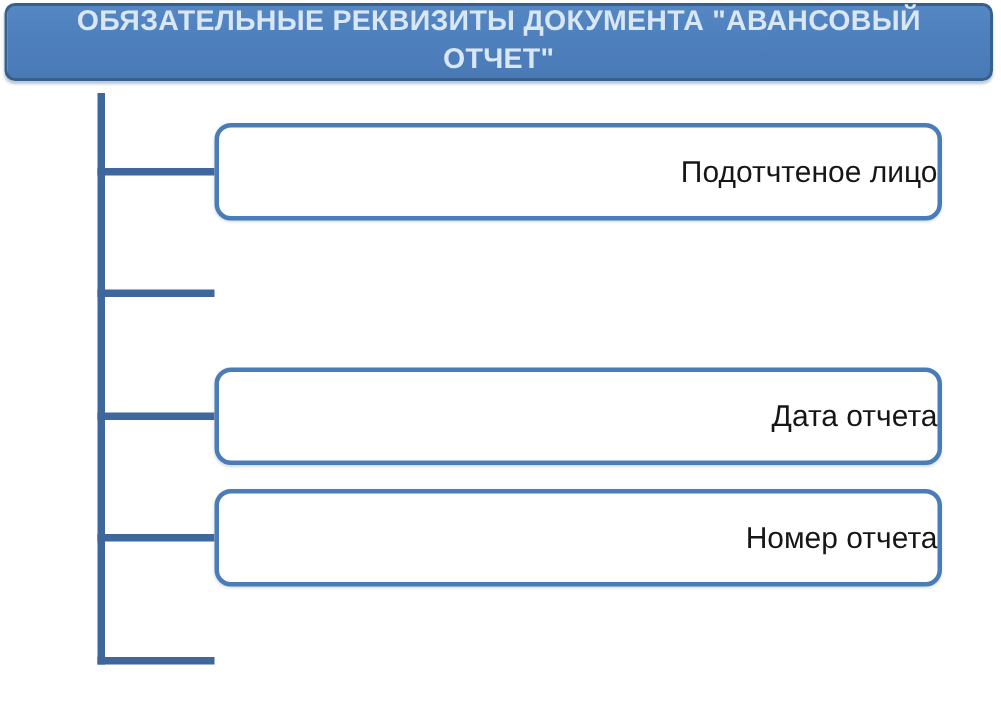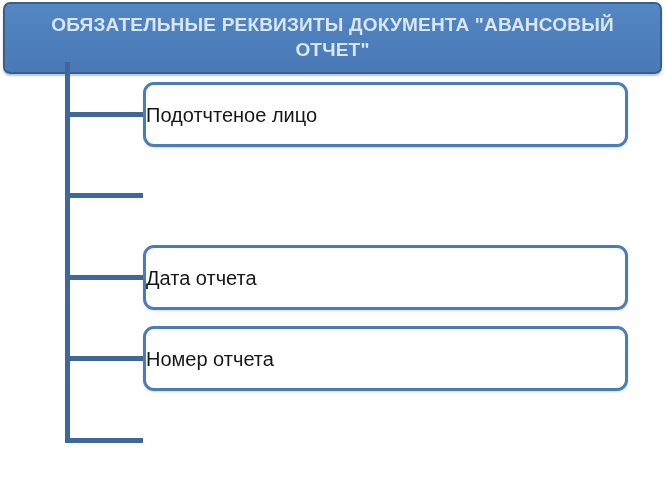--- a/index.html
+++ b/index.html
@@ -14,21 +14,21 @@
     height: 479px;
     background: #ffffff;
     overflow: hidden;
   }
   
   .title-box {
     position: absolute;
     left: 3px;
     top: 2px;
     width: 659px;
-    height: 72px;
+    height: 52px;
     box-sizing: border-box;
     background: linear-gradient(180deg, #5587c3 0%, #4e80bd 45%, #4a7ab6 100%);
     border: 2px solid #36618f;
     border-radius: 7px;
     box-shadow: 0 2px 2px rgba(60, 90, 130, 0.35);
     display: flex;
     align-items: center;
     justify-content: center;
   }
   .title-text {
@@ -69,21 +69,21 @@
     left: 143px;
     width: 485px;
     height: 65px;
     box-sizing: border-box;
     background: #ffffff;
     border: 3px solid #4a7cb8;
     border-radius: 11px;
     box-shadow: 0 1px 2px rgba(90, 115, 150, 0.25);
     display: flex;
     align-items: center;
-    justify-content: flex-start;
+    justify-content: flex-end;
   }
   .node-0 { top: 82px; }
   .node-1 { top: 163px; }
   .node-2 { top: 245px; }
   .node-3 { top: 326px; }
   .node-4 { top: 408px; }
   .node-label {
     color: #161616;
     font-size: 20px;
     line-height: 1.2;

